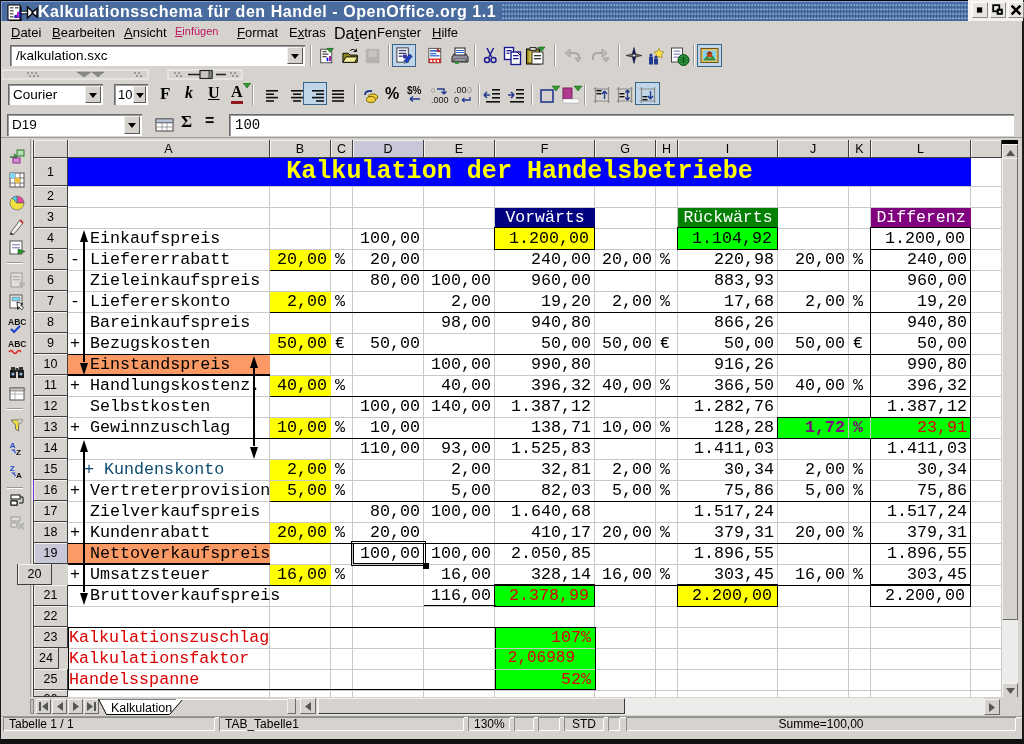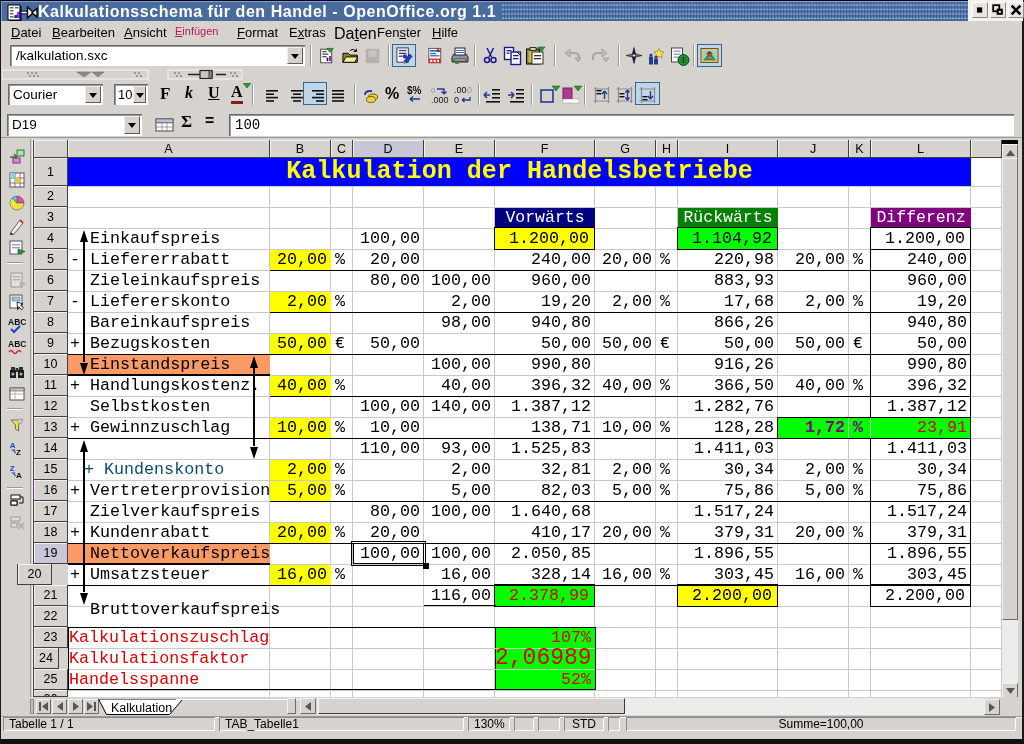--- a/index.html
+++ b/index.html
@@ -535,21 +535,21 @@
     <div class="vline" style="left:848px;top:418px;height:20px"></div>
     <div class="vline" style="left:870px;top:418px;height:20px"></div>
     <div class="ab" style="left:494px;top:584px;width:101px;height:23px;border:1px solid #000;background:#00ff00;color:#dd0000;font-family:'Liberation Mono',monospace;font-size:16.7px;line-height:21px;padding-right:5px;text-align:right">2.378,99</div>
     <div class="ab" style="left:677px;top:584px;width:101px;height:23px;border:1px solid #000;background:#ffff00;color:#000;font-family:'Liberation Mono',monospace;font-size:16.7px;line-height:21px;padding-right:5px;text-align:right">2.200,00</div>
     <div class="ab" style="left:870px;top:584px;width:101px;height:23px;border:1px solid #000;background:#fff;color:#000;font-family:'Liberation Mono',monospace;font-size:16.7px;line-height:21px;padding-right:5px;text-align:right">2.200,00</div>
     <div class="ab" style="left:68px;top:627px;width:528px;height:63px;border:1px solid #000"></div>
     <div class="ab" style="left:495px;top:628px;width:100px;height:61px;background:#00ff00;border-left:1px solid #000"></div>
     <div class="hline" style="left:69px;top:648px;width:526px"></div>
     <div class="hline" style="left:69px;top:669px;width:526px"></div>
     <div class="ab" style="left:495px;top:627px;width:100px;height:21px;color:#dd0000;font-family:'Liberation Mono',monospace;font-size:16.7px;line-height:21px;text-align:right;padding-right:4px">107%</div>
-    <div class="ab" style="left:495px;top:648px;width:100px;height:21px;color:#dd0000;font-family:'Liberation Mono',monospace;font-size:23px;line-height:21px;text-align:right;padding-right:20px">2,06989</div>
+    <div class="ab" style="left:495px;top:648px;width:100px;height:21px;color:#dd0000;font-family:'Liberation Mono',monospace;font-size:16px;line-height:21px;text-align:right;padding-right:20px">2,06989</div>
     <div class="ab" style="left:495px;top:669px;width:100px;height:21px;color:#dd0000;font-family:'Liberation Mono',monospace;font-size:16.7px;line-height:21px;text-align:right;padding-right:4px">52%</div>
     <div class="ab blk" style="left:270px;top:270px;width:701px;height:1px"></div>
     <div class="ab blk" style="left:270px;top:312px;width:701px;height:1px"></div>
     <div class="ab blk" style="left:270px;top:396px;width:701px;height:1px"></div>
     <div class="ab blk" style="left:270px;top:501px;width:701px;height:1px"></div>
     <div class="ab blk" style="left:68px;top:354px;width:903px;height:1px"></div>
     <div class="ab blk" style="left:68px;top:438px;width:903px;height:1px"></div>
     <div class="ab blk" style="left:68px;top:543px;width:903px;height:1px"></div>
     <div class="ab blk" style="left:68px;top:585px;width:903px;height:1px"></div>
     <div class="ab blk" style="left:424px;top:605px;width:72px;height:1px"></div>
@@ -567,21 +567,21 @@
     <div class="cell" style="left:68px;top:354px;width:202px;height:21px;color:#000;padding-left:2px;">&nbsp;&nbsp;Einstandspreis</div>
     <div class="cell" style="left:68px;top:375px;width:202px;height:21px;color:#000;padding-left:2px;">+&nbsp;Handlungskostenz.</div>
     <div class="cell" style="left:68px;top:396px;width:202px;height:21px;color:#000;padding-left:2px;">&nbsp;&nbsp;Selbstkosten</div>
     <div class="cell" style="left:68px;top:417px;width:202px;height:21px;color:#000;padding-left:2px;">+&nbsp;Gewinnzuschlag</div>
     <div class="cell" style="left:68px;top:459px;width:202px;height:21px;color:#0c4a6e;padding-left:16px;">+&nbsp;Kundenskonto</div>
     <div class="cell" style="left:68px;top:480px;width:202px;height:21px;color:#000;padding-left:2px;">+&nbsp;Vertreterprovision</div>
     <div class="cell" style="left:68px;top:501px;width:202px;height:21px;color:#000;padding-left:2px;">&nbsp;&nbsp;Zielverkaufspreis</div>
     <div class="cell" style="left:68px;top:522px;width:202px;height:21px;color:#000;padding-left:2px;">+&nbsp;Kundenrabatt</div>
     <div class="cell" style="left:68px;top:543px;width:202px;height:21px;color:#000;padding-left:2px;">&nbsp;&nbsp;Nettoverkaufspreis</div>
     <div class="cell" style="left:68px;top:564px;width:202px;height:21px;color:#000;padding-left:2px;">+&nbsp;Umsatzsteuer</div>
-    <div class="cell" style="left:68px;top:585px;width:202px;height:21px;color:#000;padding-left:2px;margin-top:14px;">&nbsp;&nbsp;Bruttoverkaufspreis</div>
+    <div class="cell" style="left:68px;top:585px;width:202px;height:21px;color:#000;padding-left:2px;">&nbsp;&nbsp;Bruttoverkaufspreis</div>
     <div class="cell" style="left:68px;top:627px;width:202px;height:21px;color:#dd0000;padding-left:1px;">Kalkulationszuschlag</div>
     <div class="cell" style="left:68px;top:648px;width:202px;height:21px;color:#dd0000;padding-left:1px;">Kalkulationsfaktor</div>
     <div class="cell" style="left:68px;top:669px;width:202px;height:21px;color:#dd0000;padding-left:1px;">Handelsspanne</div>
     <div class="cell" style="left:270px;top:249px;width:61px;height:21px;color:#000;text-align:right;padding-right:4px;">20,00</div>
     <div class="cell" style="left:270px;top:291px;width:61px;height:21px;color:#000;text-align:right;padding-right:4px;">2,00</div>
     <div class="cell" style="left:270px;top:333px;width:61px;height:21px;color:#000;text-align:right;padding-right:4px;">50,00</div>
     <div class="cell" style="left:270px;top:375px;width:61px;height:21px;color:#000;text-align:right;padding-right:4px;">40,00</div>
     <div class="cell" style="left:270px;top:417px;width:61px;height:21px;color:#000;text-align:right;padding-right:4px;">10,00</div>
     <div class="cell" style="left:270px;top:459px;width:61px;height:21px;color:#000;text-align:right;padding-right:4px;">2,00</div>
     <div class="cell" style="left:270px;top:480px;width:61px;height:21px;color:#000;text-align:right;padding-right:4px;">5,00</div>

